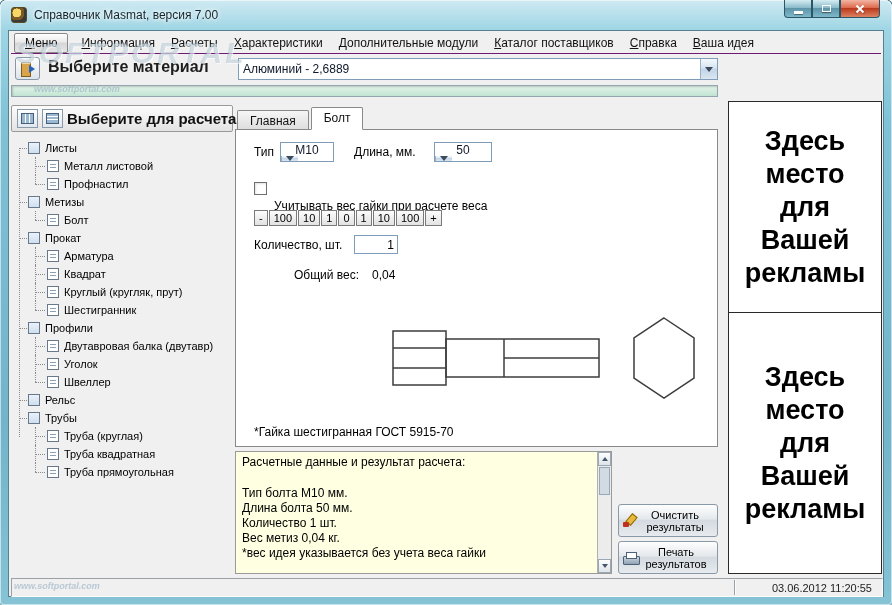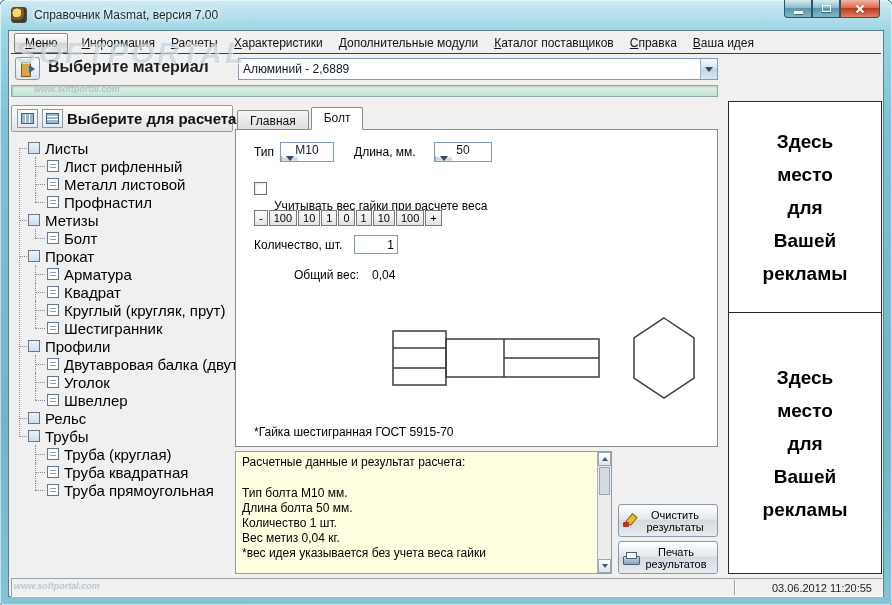--- a/index.html
+++ b/index.html
@@ -78,21 +78,21 @@
   .side-header { position:absolute; left:2px; top:74px; width:222px; height:27px;
     border:1px solid #9a9a9a; border-radius:2px;
     background:linear-gradient(#fcfcfc,#e3e3e3); display:flex; align-items:center; gap:4px; padding:0 5px; }
   .hicon { width:21px; height:19px; border:1px solid #8a9aaa; flex:0 0 auto;
     background:linear-gradient(#fff,#e1e8ef); display:flex; align-items:center; justify-content:center; }
   .hicon::after { content:""; width:11px; height:9px; border:1px solid #44607c;
     background:linear-gradient(90deg,#9ab8d0 0 3px,#fff 3px 4px,#9ab8d0 4px 7px,#fff 7px 8px,#9ab8d0 8px); }
   .hicon.h2::after { background:linear-gradient(180deg,#9ab8d0 0 2px,#fff 2px 3px,#9ab8d0 3px 5px,#fff 5px 6px,#9ab8d0 6px); }
   .side-title { font-size:15px; font-weight:bold; color:#111; white-space:nowrap; }
 
-  .tree { position:absolute; left:4px; top:108px; width:220px; font-size:15px; color:#000; }
+  .tree { position:absolute; left:4px; top:108px; width:220px; font-size:11px; color:#000; }
   .tree::before { content:""; position:absolute; left:6px; top:9px; height:289px;
     border-left:1px dotted #8a8a8a; }
   .trow { position:relative; height:18px; display:flex; align-items:center; white-space:nowrap; }
   .lvl0 { padding-left:15px; }
   .lvl1 { padding-left:34px; }
   .lvl0::before { content:""; position:absolute; left:6px; top:9px; width:8px; height:0;
     border-top:1px dotted #8a8a8a; }
   .lvl1::before { content:""; position:absolute; left:22px; top:9px; width:10px; height:0;
     border-top:1px dotted #8a8a8a; }
   .lvl1::after { content:""; position:absolute; left:22px; top:0; height:18px;
@@ -160,21 +160,21 @@
   .printer-icon { width:15px; height:12px; position:relative; flex:0 0 auto; }
   .printer-icon::before { content:""; position:absolute; left:0; top:4px; width:15px; height:7px;
     background:linear-gradient(#cdd7e0,#8fa2b4); border:1px solid #4c6078; border-radius:1px; }
   .printer-icon::after { content:""; position:absolute; left:3px; top:0; width:9px; height:5px;
     background:#fff; border:1px solid #4c6078; }
 
   
   .ads { position:absolute; left:719px; top:70px; width:154px; height:473px;
     border:1px solid #2a2a2a; background:#fff; }
   .ad { display:flex; flex-direction:column; align-items:center; justify-content:center;
-    font-weight:bold; font-size:19px; line-height:33px; color:#000; letter-spacing:0; }
+    font-weight:bold; font-size:27px; line-height:33px; color:#000; letter-spacing:0; }
   .ad-top { height:211px; border-bottom:1px solid #2a2a2a; }
   .ad-bottom { height:260px; }
 
   
   .statusbar { position:absolute; left:2px; top:547px; width:872px; height:19px;
     background:#f0f0f0; border:1px solid; border-color:#9aa2a8 #fbfbfb #fbfbfb #9aa2a8; }
   .status-date-panel { position:absolute; right:2px; top:1px; bottom:1px; width:146px;
     border-left:1px solid #9aa2a8; box-shadow:1px 0 0 #fbfbfb inset;
     display:flex; align-items:center; justify-content:flex-end; padding-right:8px;
     font-size:11px; color:#222; }
@@ -238,24 +238,20 @@
     <div class="side-header">
       <span class="hicon"></span>
       <span class="hicon h2"></span>
       <span class="side-title">Выберите для расчета</span>
     </div>
 
     <div class="tree">
       <div class="trow lvl0">
           <span class="ticon"></span>
           <span>Листы</span>
-        </div>
-      <div class="trow lvl1">
-          <span class="ticon"></span>
-          <span>Лист рифленный</span>
         </div>
       <div class="trow lvl1">
           <span class="ticon"></span>
           <span>Металл листовой</span>
         </div>
       <div class="trow lvl1 last">
           <span class="ticon"></span>
           <span>Профнастил</span>
         </div>
       <div class="trow lvl0">

